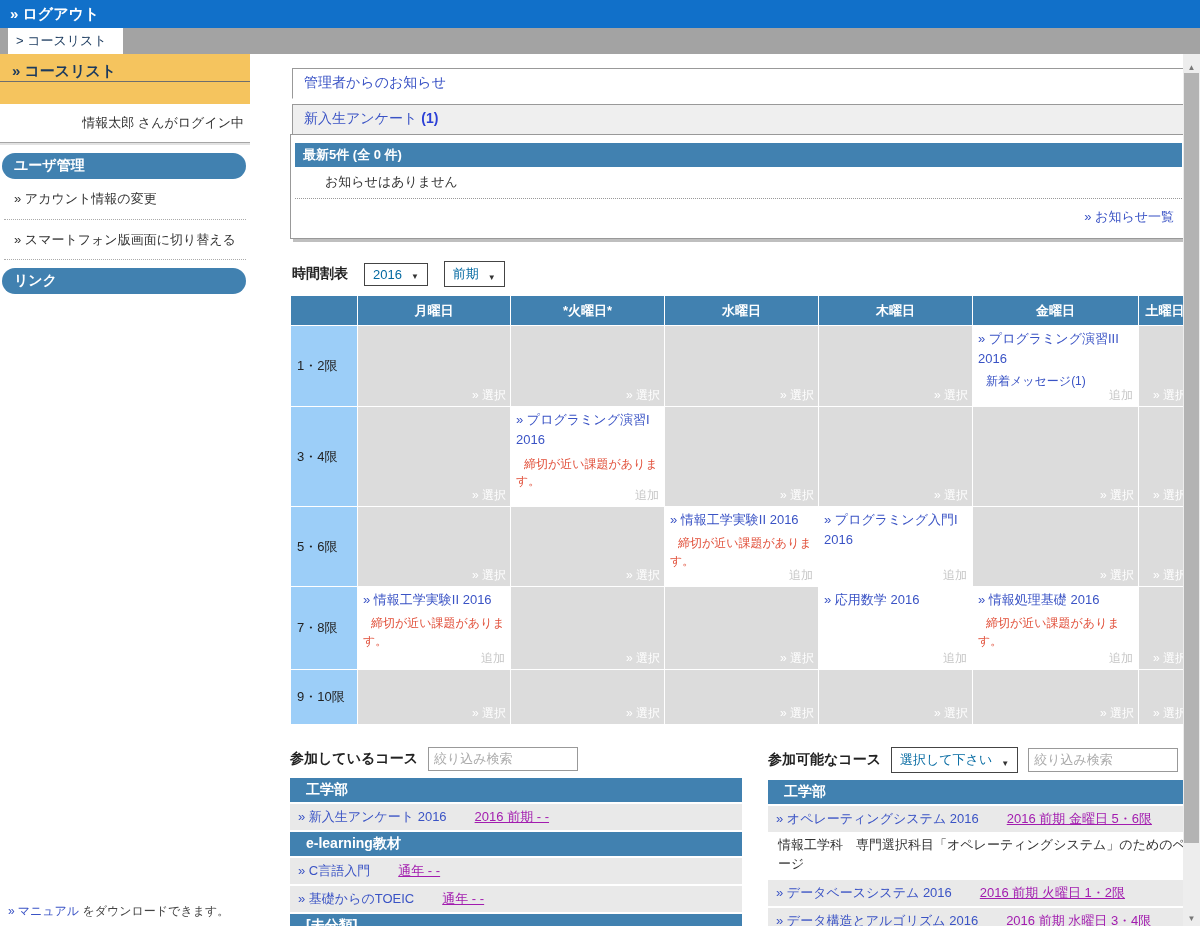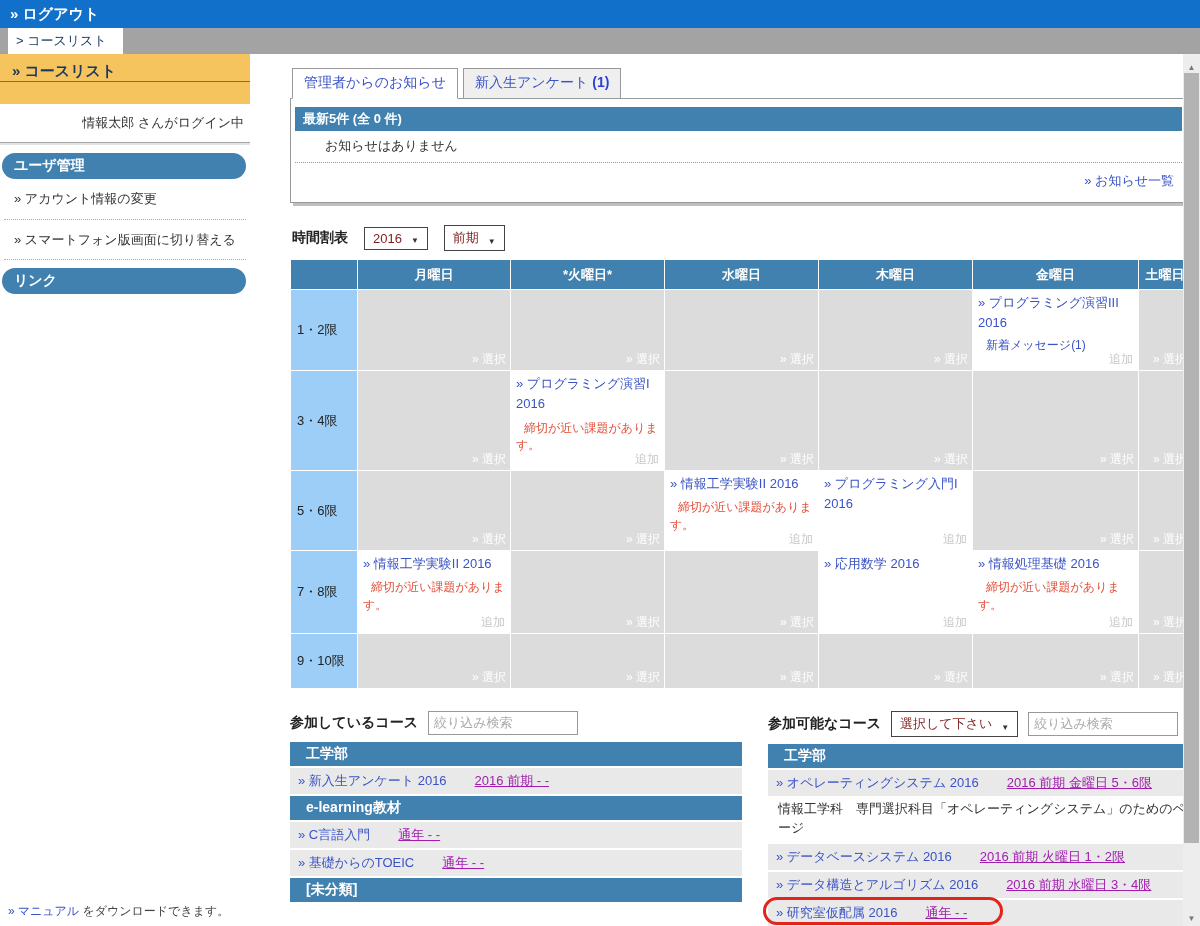--- a/index.html
+++ b/index.html
@@ -40,21 +40,21 @@
   }
   .side-item {
     font-size: 13px; color: #333; padding: 10px 6px 10px 10px;
     border-bottom: 1px dotted #AAA; margin: 0 4px; cursor: pointer; line-height: 1.5;
   }
   .manual-note { position: absolute; left: 8px; bottom: 6px; font-size: 12px; color: #444; }
   .manual-note .chev { color: #3A53C5; margin-right: 3px; }
   .manual-note a { color: #3A53C5; }
 
   
-  .tabs { display: flex; gap: 5px; margin-left: 2px; }
+  .tabs { display: flex; gap: 5px; margin-left: 2px; flex-direction: column; }
   .tab {
     font-size: 14px; padding: 5px 11px 6px 11px; border: 1px solid #999;
     color: #3A53C5; cursor: pointer; position: relative; z-index: 2;
   }
   .tab.active { background: #FFF; border-bottom: 1px solid #FFF; }
   .tab.inactive { background: #EFEFEF; }
   .tab .count { font-weight: bold; color: #2B3FD6; margin-left: 4px; }
   .notice-box {
     border: 1px solid #999; background: #FFF; margin-top: -1px; width: 897px;
     box-shadow: 3px 3px 0 rgba(0,0,0,0.25); padding-bottom: 12px; position: relative; z-index: 1;
@@ -67,21 +67,21 @@
     font-size: 13px; color: #333; padding: 6px 8px 7px 30px;
     border-bottom: 1px dotted #999; margin: 0 4px;
   }
   .notice-link-row { text-align: right; padding: 9px 12px 0 0; font-size: 13px; }
   .notice-link-row a { color: #3A53C5; }
 
   
   .timetable-controls { display: flex; align-items: center; gap: 16px; margin: 22px 0 8px 2px; }
   .tt-title { font-size: 14px; font-weight: bold; color: #222; }
   .select-box {
-    border: 1px solid #444; background: #FFF; font-size: 13px; color: #7f1d1d;
+    border: 1px solid #444; background: #FFF; font-size: 13px; color: #0369a1;
     padding: 3px 8px; display: inline-flex; align-items: flex-end; gap: 9px; cursor: pointer;
   }
   .caret::after { content: "▼"; font-size: 8px; color: #333; }
   table.timetable { border-collapse: collapse; table-layout: fixed; width: 901px; }
   table.timetable th, table.timetable td { border: 1px solid #FFF; }
   th.day { background: #4181B0; color: #FFF; font-size: 13px; font-weight: bold; height: 30px; text-align: center; }
   td.period { background: #9CCEF8; font-size: 13px; color: #222; padding-left: 6px; vertical-align: middle; }
   td.slot { position: relative; vertical-align: top; padding: 3px 4px 16px 5px; }
   td.slot.empty { background: #DCDCDC; }
   td.slot.course { background: #FFF; }

